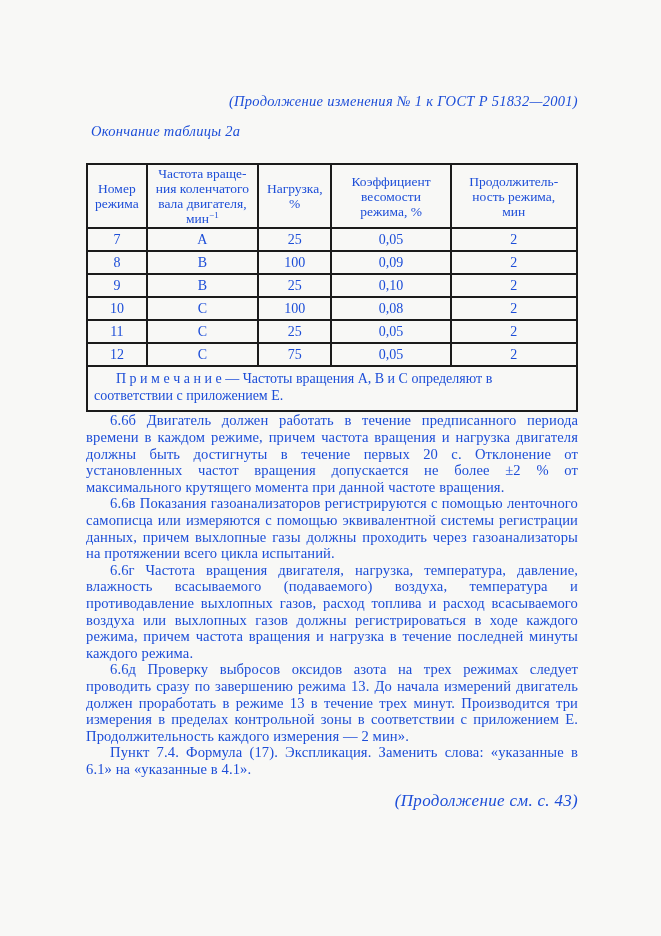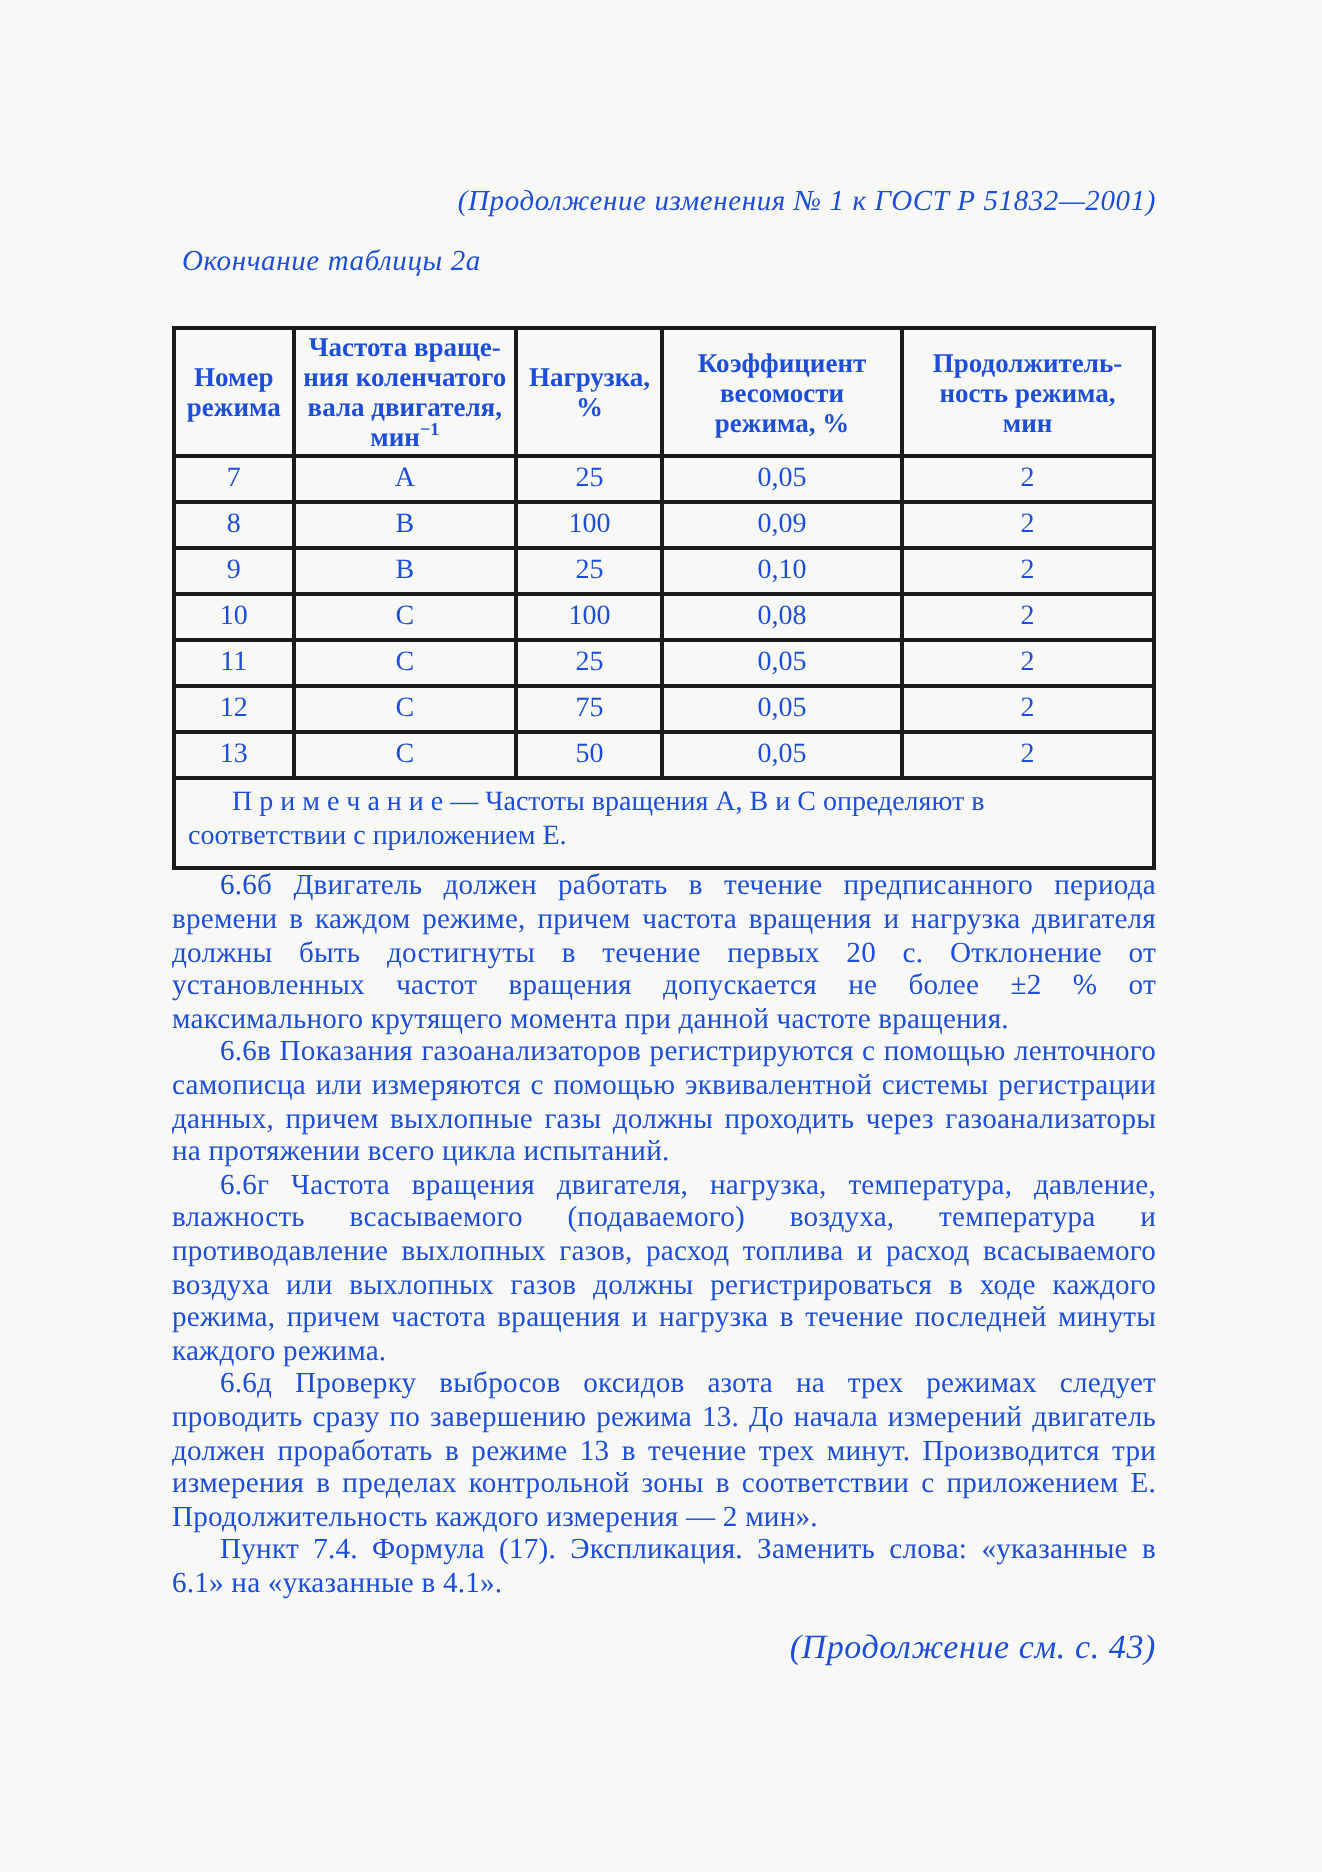--- a/index.html
+++ b/index.html
@@ -44,21 +44,21 @@
     table-layout: fixed;
   }
   table.doc-table th,
   table.doc-table td {
     border: 2px solid #1b1b1b;
     padding: 1px 3px;
     text-align: center;
     vertical-align: middle;
   }
   table.doc-table th {
-    font-weight: bold;
+    font-weight: normal;
     font-size: 13.5px;
     line-height: 1.12;
     white-space: pre-line;
     height: 56px;
   }
   table.doc-table td.data-cell {
     font-size: 14px;
     height: 19px;
     line-height: 1;
   }
@@ -168,27 +168,20 @@
           <td class="data-cell">2</td>
         </tr>
         <tr>
           <td class="data-cell">12</td>
           <td class="data-cell">C</td>
           <td class="data-cell">75</td>
           <td class="data-cell">0,05</td>
           <td class="data-cell">2</td>
         </tr>
         <tr>
-          <td class="data-cell">13</td>
-          <td class="data-cell">C</td>
-          <td class="data-cell">50</td>
-          <td class="data-cell">0,05</td>
-          <td class="data-cell">2</td>
-        </tr>
-        <tr>
           <td class="note-cell" colspan="5">
             <p class="note-text">П р и м е ч а н и е — Частоты вращения А, В и С определяют в соответствии с приложением Е.</p>
           </td>
         </tr>
       </tbody>
     </table>
 
     <div class="body-text">
       <p>6.6б Двигатель должен работать в течение предписанного периода времени в каждом режиме, причем частота вращения и нагрузка двигателя должны быть достигнуты в течение первых 20 с. Отклонение от установленных частот вращения допускается не более ±2 % от максимального крутящего момента при данной частоте вращения.</p>
       <p>6.6в Показания газоанализаторов регистрируются с помощью ленточного самописца или измеряются с помощью эквивалентной системы регистрации данных, причем выхлопные газы должны проходить через газоанализаторы на протяжении всего цикла испытаний.</p>

